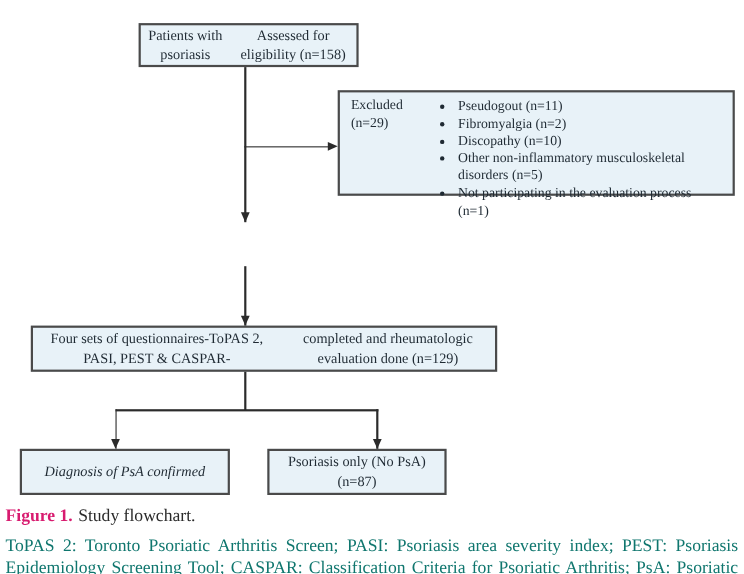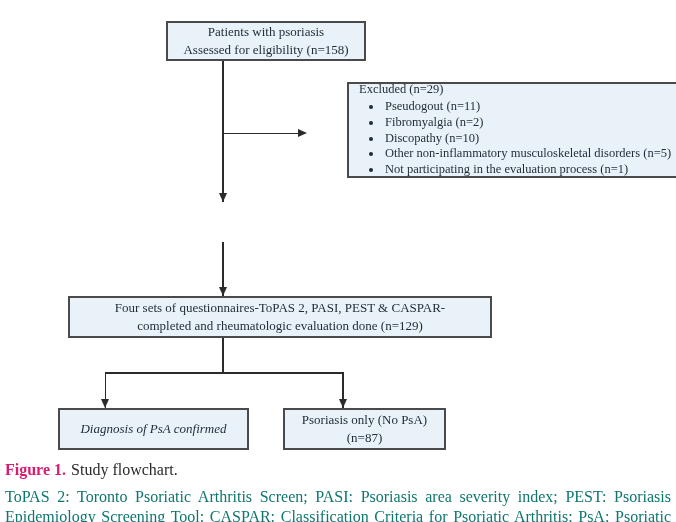--- a/index.html
+++ b/index.html
@@ -22,25 +22,24 @@
     overflow: hidden;
   }
   .box {
     position: absolute;
     background: var(--box-fill);
     border: 2px solid var(--box-border);
     color: var(--text);
     font-size: 13px;
     line-height: 1.4;
     display: flex;
-    flex-direction: column;
+    flex-direction: row;
     align-items: center;
     justify-content: center;
     text-align: center;
-    margin-left: 40px;
   }
   .box-eligibility { left: 126px; top: 21px;  width: 200px; height: 40px; }
   .box-excluded    { left: 307px; top: 82px;  width: 361px; height: 96px;
                      align-items: flex-start; text-align: left;
                      justify-content: center; padding: 4px 8px 4px 10px;
                      font-size: 12.5px; line-height: 1.26; }
   .box-recruited   { left: 125px; top: 202px; width: 194px; height: 40px; }
   .box-questionnaires { left: 28px; top: 296px; width: 424px; height: 42px; }
   .box-psa         { left: 18px;  top: 408px; width: 191px; height: 42px; font-style: italic; }
   .box-pso-only    { left: 243px; top: 408px; width: 163px; height: 42px; }

